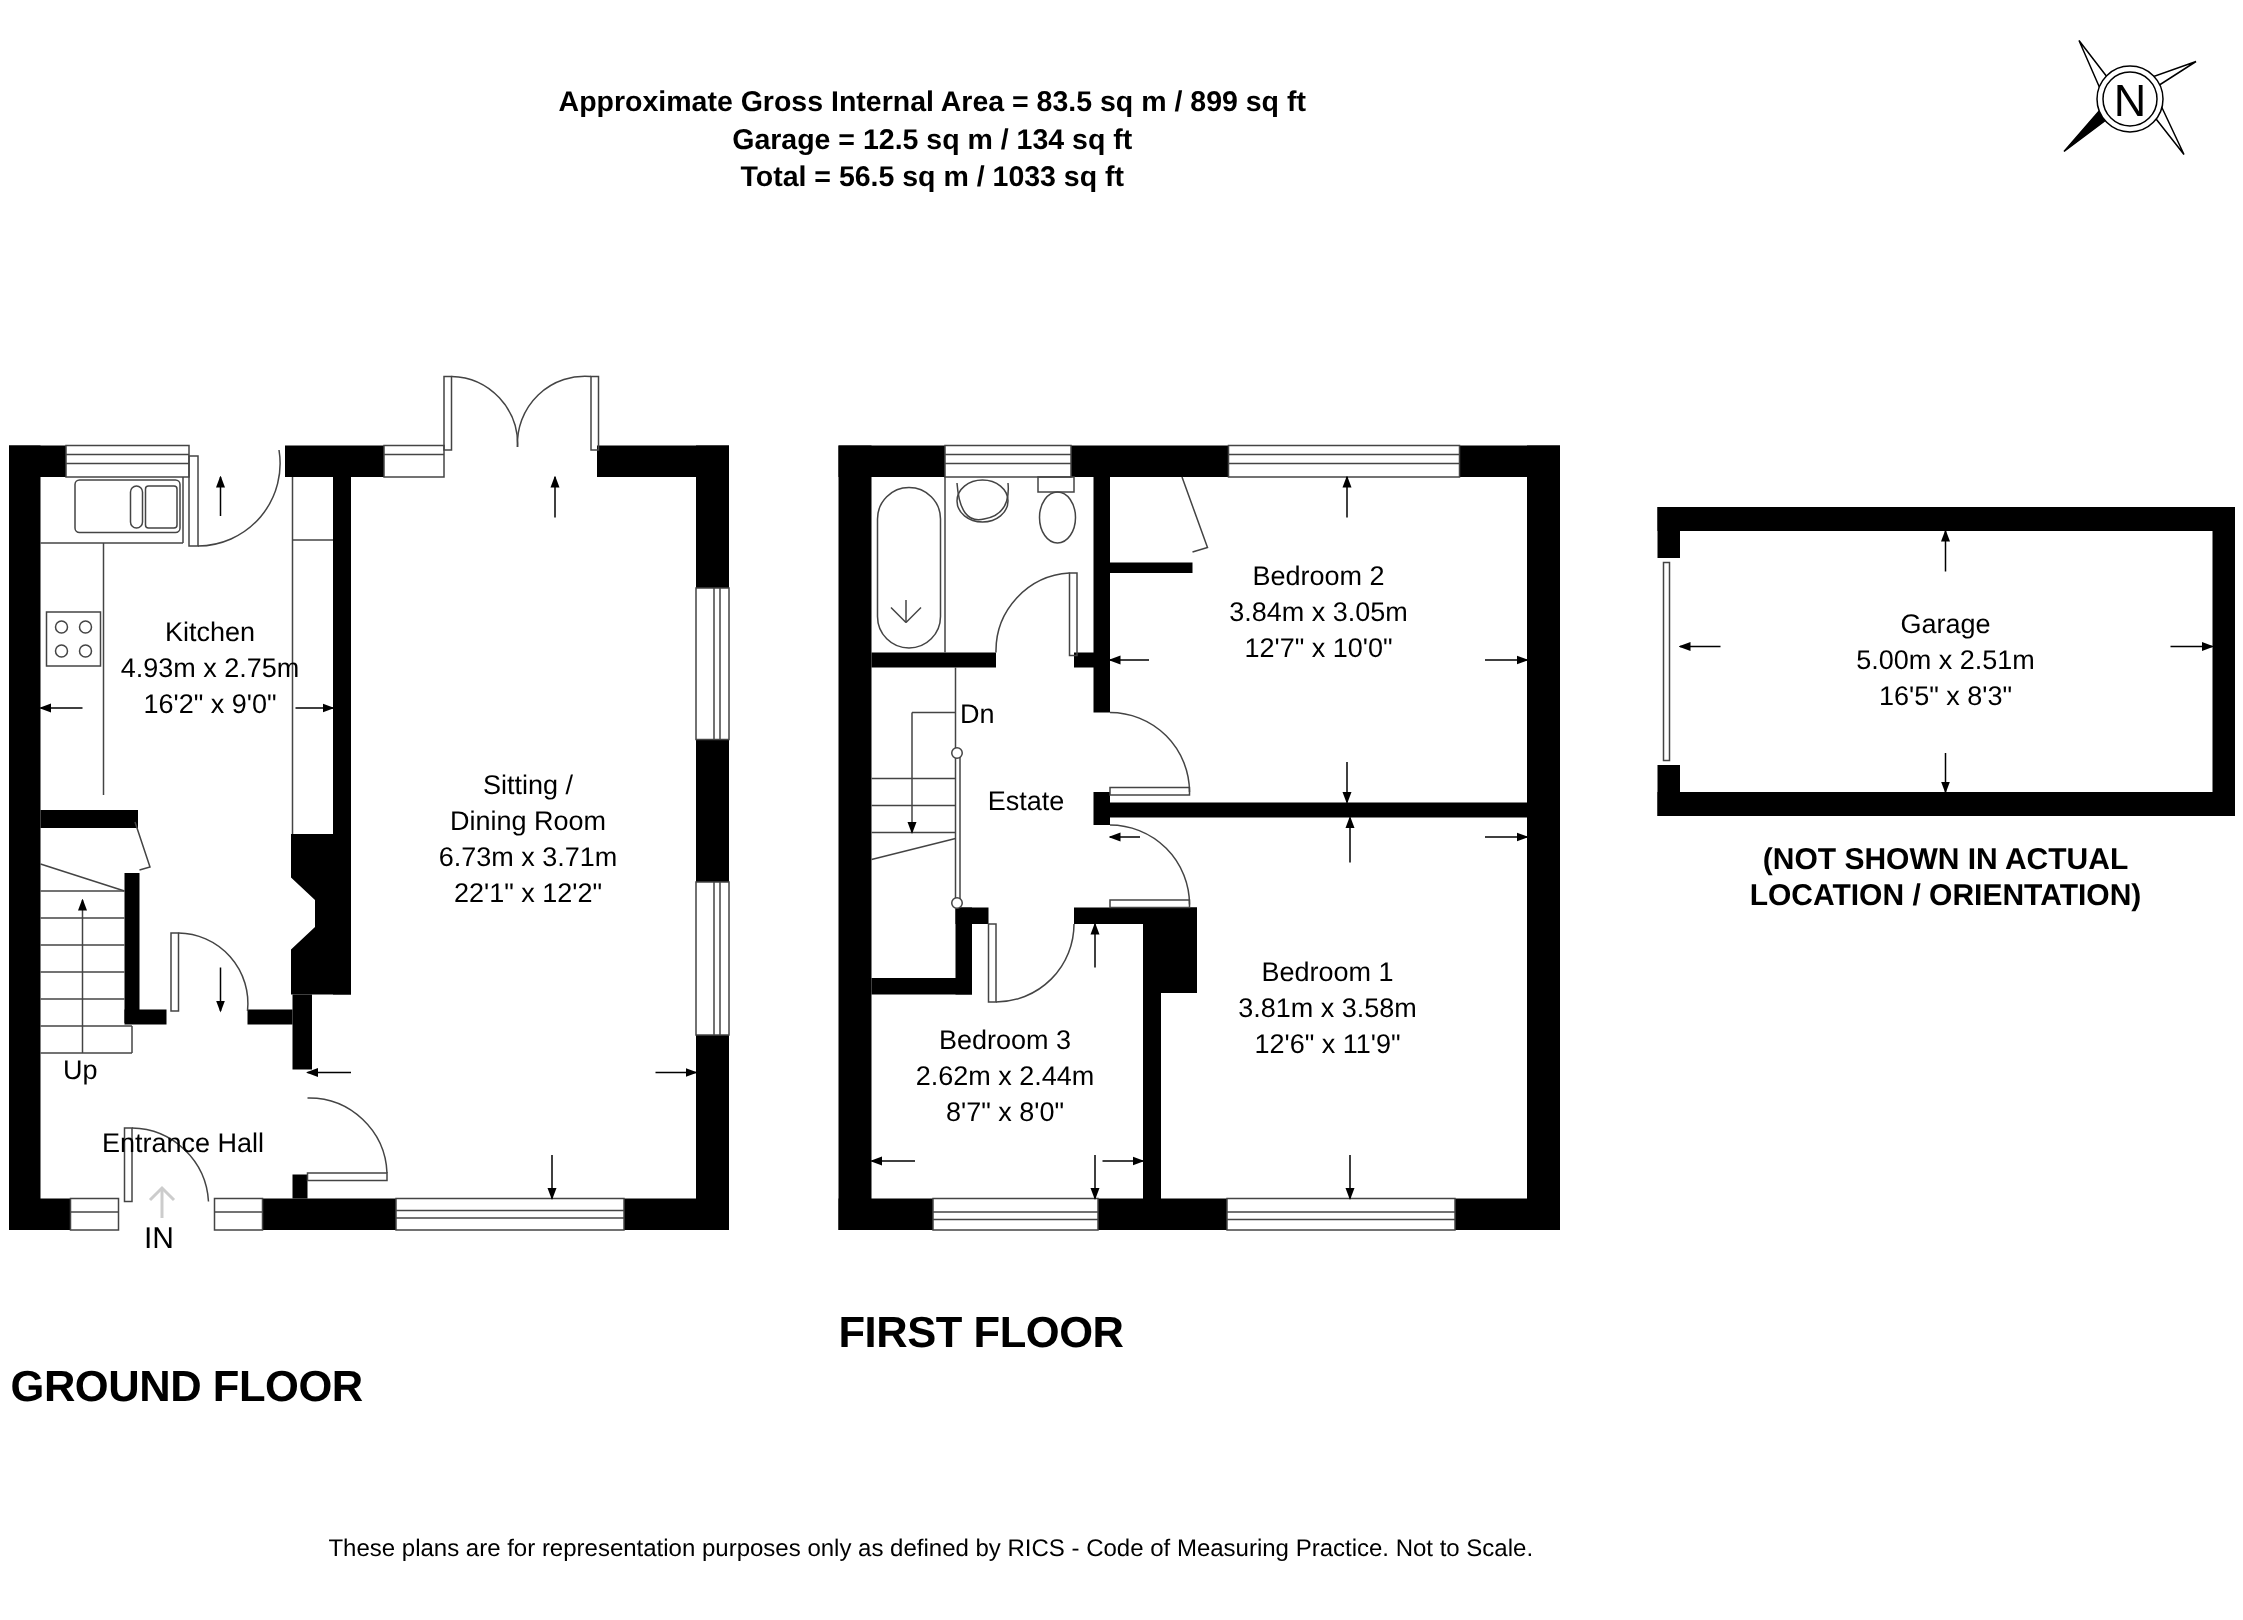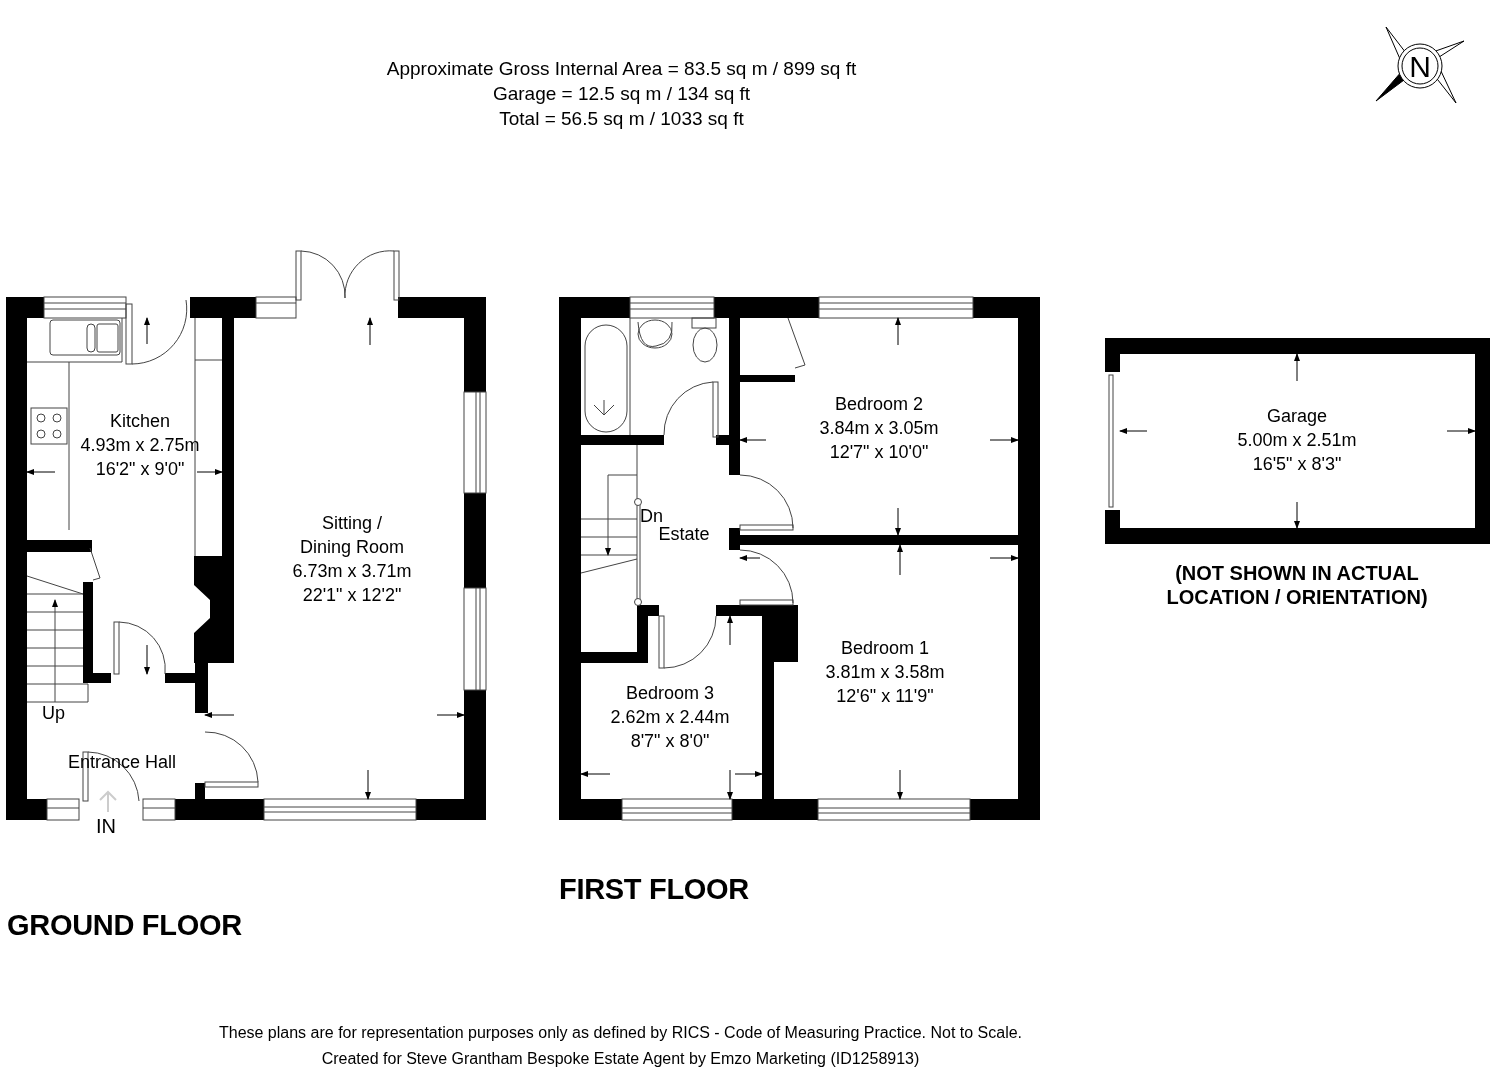--- a/index.html
+++ b/index.html
@@ -1,19 +1,19 @@
 <!DOCTYPE html>
 <html><head>
 <meta charset="utf-8">
 <style>
   html, body { margin: 0; padding: 0; background: #ffffff; }
   body { width: 1495px; height: 1080px; position: relative; overflow: hidden;
          font-family: "Liberation Sans", sans-serif; color: #000; }
   .abs { position: absolute; }
-  .area-summary { left: 0; width: 1243px; top: 56px; text-align: center; font-size: 19px; line-height: 25px; }
+  .area-summary { left: 0; width: 1243px; top: 56px; text-align: center; font-size: 19px; line-height: 25px; font-weight: bold; }
   .floorplan-svg { position: absolute; left: 0; top: 0; }
   .room-label { position: absolute; text-align: center; font-size: 18px; line-height: 24px; transform: translateX(-50%); white-space: nowrap; }
   .floor-title { position: absolute; font-weight: bold; font-size: 29px; letter-spacing: -0.3px; }
   .small-label { position: absolute; font-size: 18px; white-space: nowrap; }
   .garage-note { position: absolute; left: 1297px; top: 561px; transform: translateX(-50%); text-align: center; font-weight: bold; font-size: 20px; line-height: 24px; white-space: nowrap; }
   .footer { position: absolute; left: 0; width: 1241px; top: 1020px; text-align: center; font-size: 16px; line-height: 26px; }
   .compass { position: absolute; left: 1372px; top: 25px; width: 96px; height: 80px; }
 </style>
 </head>
 <body>
@@ -310,49 +310,48 @@
   <div>Dining Room</div>
   <div>6.73m x 3.71m</div>
   <div>22'1" x 12'2"</div>
 </div>
 <div class="room-label" style="left:122px; top:750px;">
   <div>Entrance Hall</div>
 </div>
 <div class="small-label" style="left:42px; top:703px;">Up</div>
 <div class="small-label" style="left:96px; top:815px; font-size:20px;">IN</div>
 
-<div class="room-label" style="left:879px; top:392px;">
+<div class="room-label" style="left:879px; top:372px;">
   <div>Bedroom 2</div>
   <div>3.84m x 3.05m</div>
   <div>12'7" x 10'0"</div>
 </div>
 <div class="room-label" style="left:684px; top:522px;">
   <div>Estate</div>
 </div>
 <div class="room-label" style="left:885px; top:636px;">
   <div>Bedroom 1</div>
   <div>3.81m x 3.58m</div>
   <div>12'6" x 11'9"</div>
 </div>
 <div class="room-label" style="left:670px; top:681px;">
   <div>Bedroom 3</div>
   <div>2.62m x 2.44m</div>
   <div>8'7" x 8'0"</div>
 </div>
-<div class="small-label" style="left:640px; top:466px;margin-top:40px;">Dn</div>
+<div class="small-label" style="left:640px; top:466px;">Dn</div>
 
 <div class="room-label" style="left:1297px; top:404px;">
   <div>Garage</div>
   <div>5.00m x 2.51m</div>
   <div>16'5" x 8'3"</div>
 </div>
 <div class="garage-note">
   <div>(NOT SHOWN IN ACTUAL</div>
   <div>LOCATION / ORIENTATION)</div>
 </div>
 
 <div class="floor-title" style="left:7px; top:873px;margin-top:36px;">GROUND FLOOR</div>
 <div class="floor-title" style="left:559px; top:873px;">FIRST FLOOR</div>
 
 <div class="footer">
   <div>These plans are for representation purposes only as defined by RICS - Code of Measuring Practice. Not to Scale.</div>
-  <div>Created for Steve Grantham Bespoke Estate Agent by Emzo Marketing (ID1258913)</div>
 </div>
 
 </body></html>

